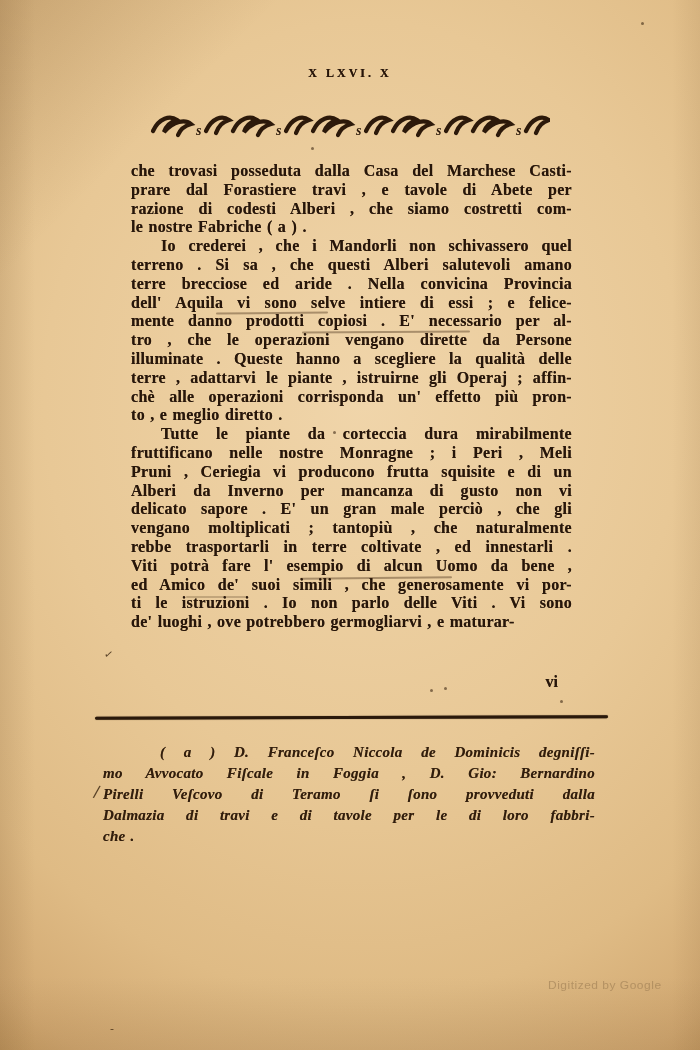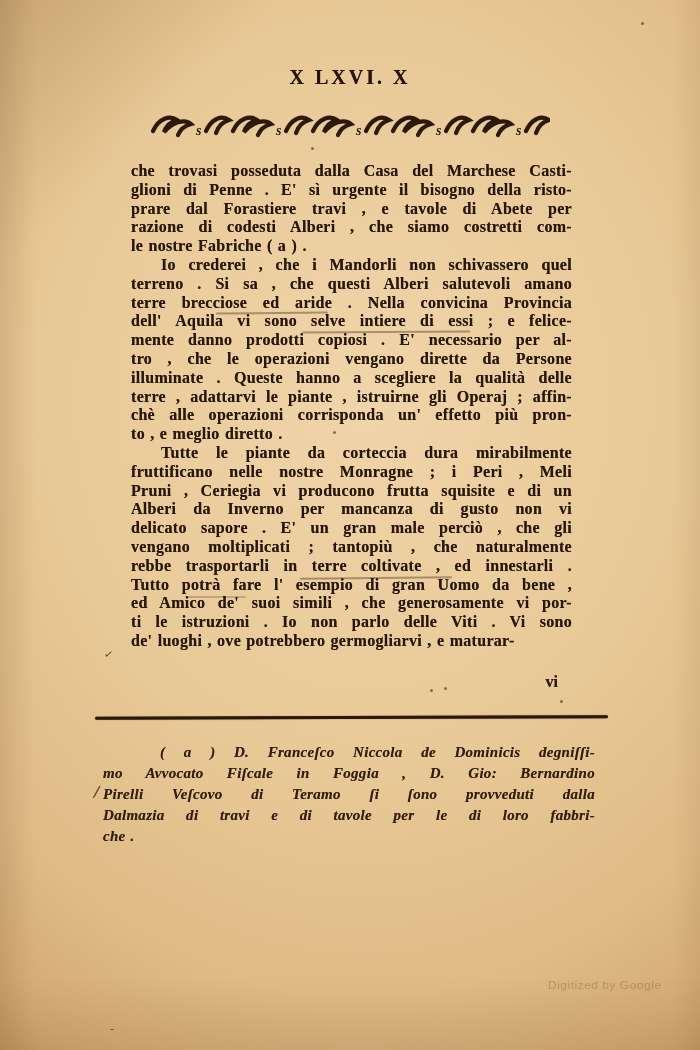--- a/index.html
+++ b/index.html
@@ -15,21 +15,21 @@
     position:absolute;inset:0;pointer-events:none;
     background:
       linear-gradient(135deg, rgba(115,80,42,.22), rgba(115,80,42,0) 16%),
       linear-gradient(90deg, rgba(115,80,42,.16), rgba(115,80,42,0) 5%),
       linear-gradient(270deg, rgba(115,80,42,.10), rgba(115,80,42,0) 4%),
       linear-gradient(0deg, rgba(115,80,42,.14), rgba(115,80,42,0) 7%);
   }
   .header{
     position:absolute;top:66px;left:0;width:700px;
     text-align:center;
-    font-size:20px;font-weight:bold;
+    font-size:12px;font-weight:bold;
     letter-spacing:3px;
     color:#261408;
     text-shadow:0 0 .6px rgba(38,20,8,.8);
   }
   .ornament{position:absolute;top:110px;left:150px;}
   .bodytext{
     position:absolute;top:162px;left:131px;width:441px;
     font-size:16px;line-height:18.8px;
     font-weight:bold;
     color:#27160a;
@@ -90,21 +90,20 @@
     <use href="#orn" x="0"></use>
     <use href="#orn" x="80"></use>
     <use href="#orn" x="160"></use>
     <use href="#orn" x="240"></use>
     <use href="#orn" x="320"></use>
   </svg>
 
   <div class="bodytext">
       <div class="para">
         <div class="tl">che trovasi posseduta dalla Casa del Marchese Casti-</div>
-        <div class="tl">glioni di Penne . E' sì urgente il bisogno della risto-</div>
         <div class="tl">prare dal Forastiere travi , e tavole di Abete per</div>
         <div class="tl">razione di codesti Alberi , che siamo costretti com-</div>
         <div class="tl tl-last">le nostre Fabriche ( a ) .</div>
       </div>
       <div class="para indent">
         <div class="tl">Io crederei , che i Mandorli non schivassero quel</div>
         <div class="tl">terreno . Si sa , che questi Alberi salutevoli amano</div>
         <div class="tl">terre brecciose ed aride . Nella convicina Provincia</div>
         <div class="tl">dell' Aquila vi sono selve intiere di essi ; e felice-</div>
         <div class="tl">mente danno prodotti copiosi . E' necessario per al-</div>
@@ -115,21 +114,21 @@
         <div class="tl tl-last">to , e meglio diretto .</div>
       </div>
       <div class="para indent">
         <div class="tl">Tutte le piante da corteccia dura mirabilmente</div>
         <div class="tl">fruttificano nelle nostre Monragne ; i Peri , Meli</div>
         <div class="tl">Pruni , Ceriegia vi producono frutta squisite e di un</div>
         <div class="tl">Alberi da Inverno per mancanza di gusto non vi</div>
         <div class="tl">delicato sapore . E' un gran male perciò , che gli</div>
         <div class="tl">vengano moltiplicati ; tantopiù , che naturalmente</div>
         <div class="tl">rebbe trasportarli in terre coltivate , ed innestarli .</div>
-        <div class="tl">Tutto potrà fare l' esempio di gran Uomo da bene ,</div>
+        <div class="tl">Viti potrà fare l' esempio di alcun Uomo da bene ,</div>
         <div class="tl">ed Amico de' suoi simili , che generosamente vi por-</div>
         <div class="tl">ti le istruzioni . Io non parlo delle Viti . Vi sono</div>
         <div class="tl tl-last">de' luoghi , ove potrebbero germogliarvi , e maturar-</div>
       </div>
     </div>
 
   <div class="catchword">vi</div>
 
   <div class="rule"></div>
 

